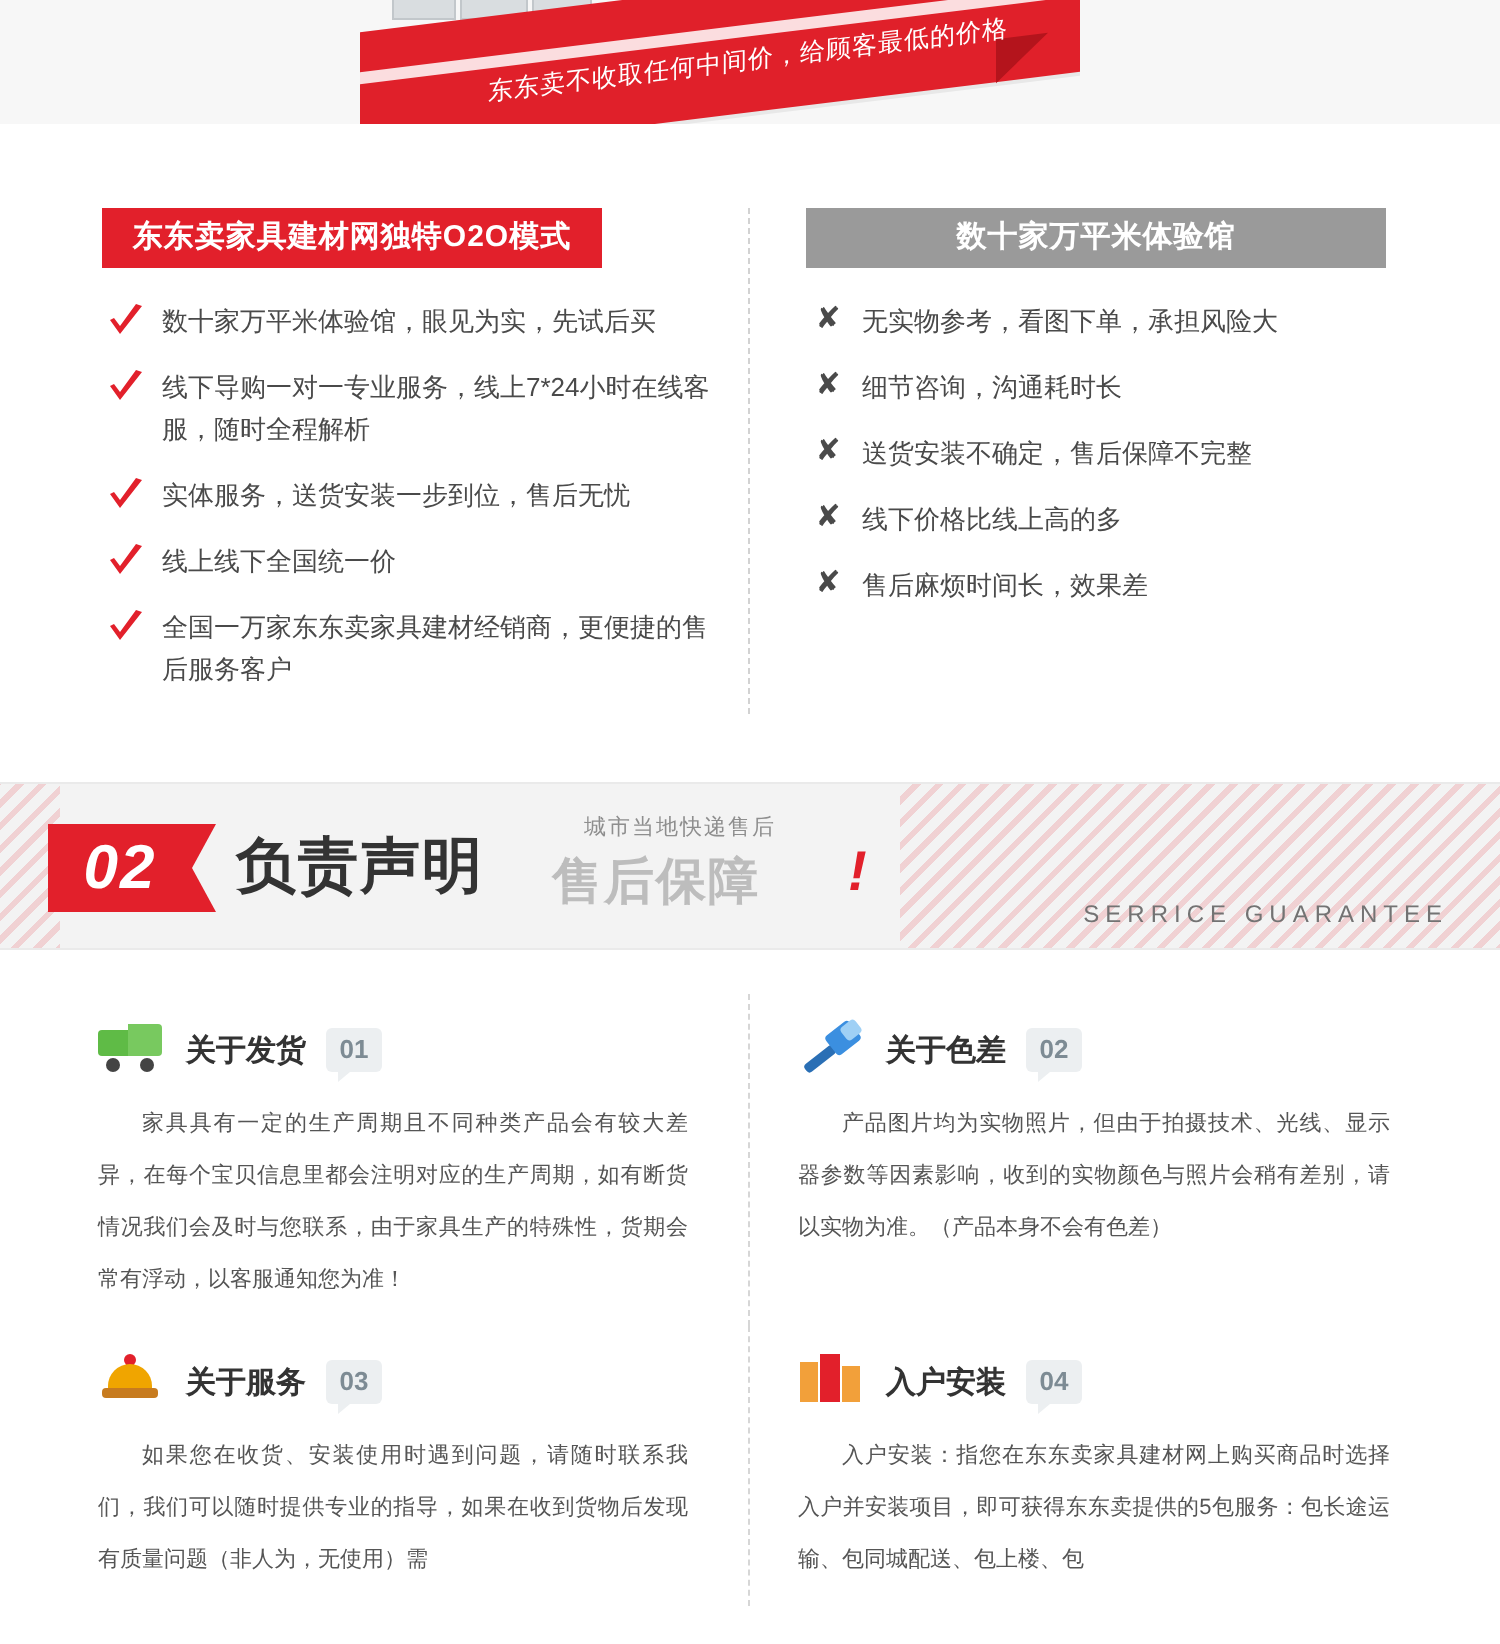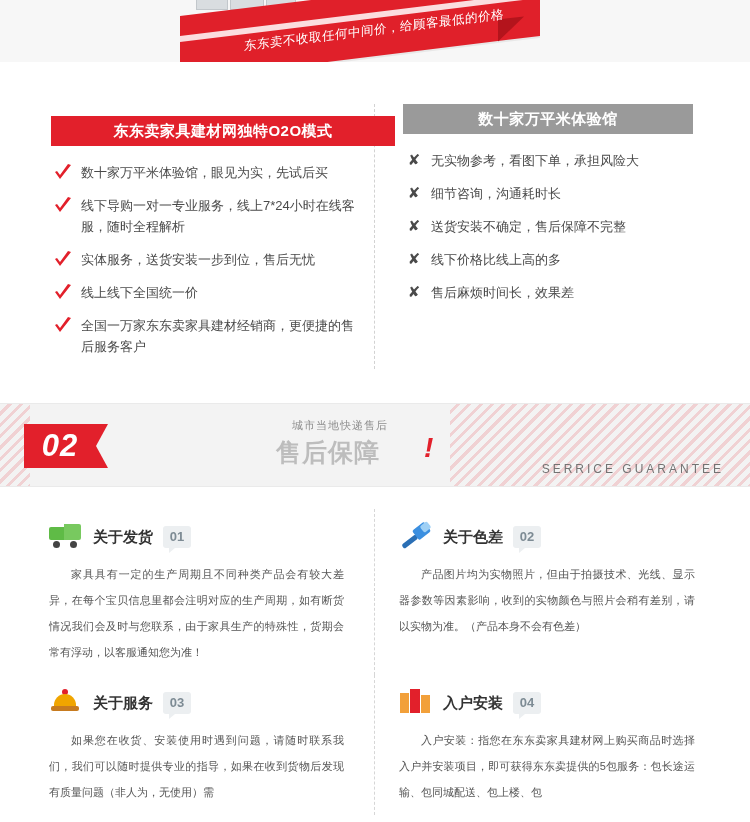--- a/index.html
+++ b/index.html
@@ -100,21 +100,21 @@
   .col-left { border-right: 1px dashed #d2d2d2; }
   .col-head {
     height: 30px;
     line-height: 30px;
     text-align: center;
     color: #ffffff;
     font-size: 15px;
     font-weight: bold;
     letter-spacing: .5px;
   }
-  .head-red { background: #e2202b; width: 344px; margin-left: 8px; margin-top: 12px; }
+  .head-red { background: #e2202b; width: 250px; margin-left: 8px; }
   .head-grey { background: #9a9a9a; width: 290px; margin-left: 20px; }
   .list { margin-top: 16px; padding-left: 10px; }
   .li {
     display: flex;
     align-items: flex-start;
     margin-bottom: 12px;
     font-size: 13px;
     line-height: 21px;
     color: #4a4a4a;
   }
@@ -458,20 +458,21 @@
     </div>
 
   </div>
 </div>
 
 <div class="sec-head">
   <div class="hatch-left"></div>
   <div class="hatch"></div>
   <div class="num-badge">02</div>
   <div class="badge-notch"></div>
+  <div class="sec-title">负责声明</div>
   <div class="sec-sub">城市当地快递售后</div>
   <div class="sec-sub2">售后保障</div>
   <div class="sec-bang">!</div>
   <div class="sec-en">SERRICE GUARANTEE</div>
 </div>
 
 <div class="grid">
   <div class="grid-inner">
 
     <div class="cell cell-divider">

